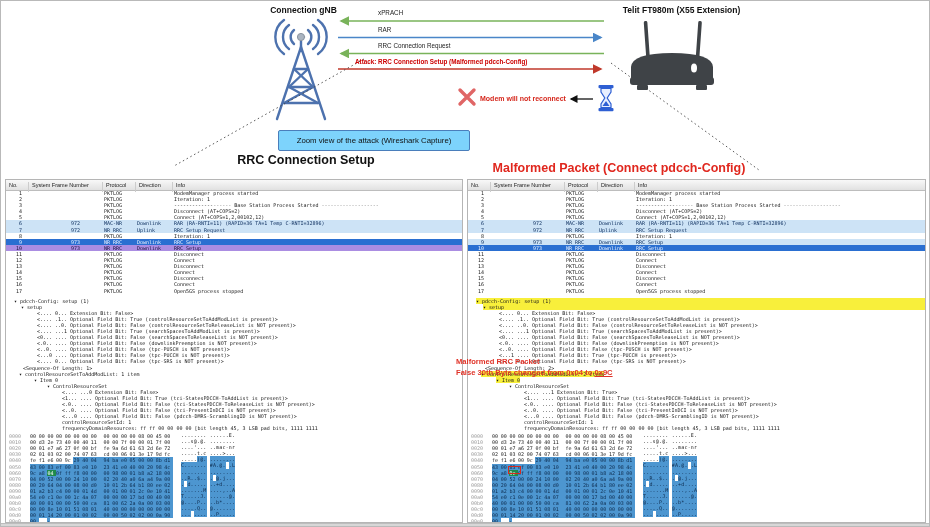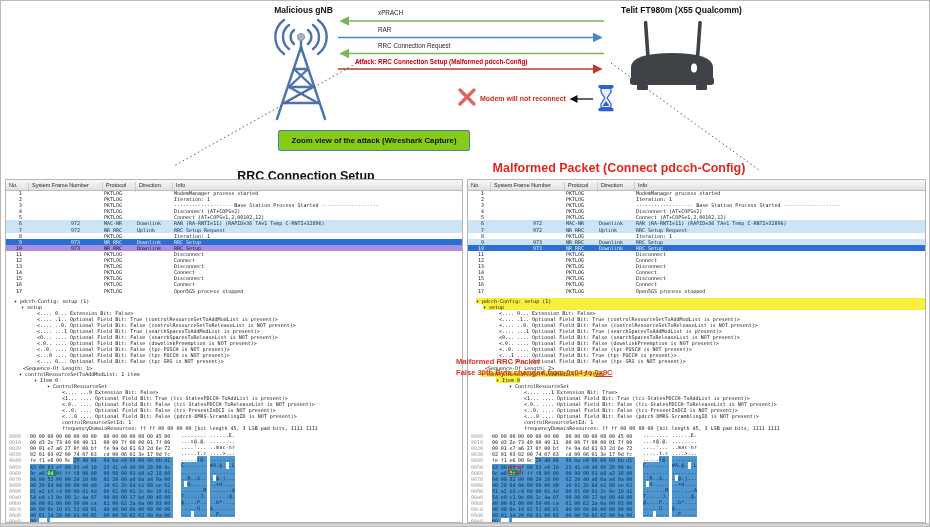--- a/index.html
+++ b/index.html
@@ -6,25 +6,25 @@
   .page{position:relative;width:930px;height:527px;background:#fff;overflow:hidden;
         font-family:"Liberation Sans",sans-serif;border:1px solid #b9b9b9;box-sizing:border-box;}
   .abs{position:absolute;}
   
   .actor-label{font-weight:bold;font-size:8.5px;color:#111;text-align:center;white-space:nowrap;}
   #gnb-label{left:250px;top:4px;width:105px;}
   #modem-label{left:598px;top:4px;width:165px;}
   .msg-label{font-size:6.3px;color:#222;white-space:nowrap;}
   .msg-attack{color:#cc0000;font-weight:bold;}
   #noreconnect{left:479px;top:94px;font-size:7px;font-weight:bold;color:#d5261b;white-space:nowrap;}
-  #zoombox{left:277px;top:129px;width:190px;height:19px;background:#84cc16;border:1px solid #4a7ebb;
-           border-radius:2px;text-align:center;line-height:19px;font-weight:bold;font-size:7.8px;color:#111;}
+  #zoombox{left:277px;top:129px;width:190px;height:19px;background:#7dd3fc;border:1px solid #4a7ebb;
+           border-radius:2px;text-align:center;line-height:19px;font-weight:normal;font-size:7.8px;color:#111;}
   
   .cap-title{font-weight:bold;font-size:12.5px;text-align:center;white-space:nowrap;}
-  #lp-title{left:150px;top:168px;width:310px;color:#111;}
+  #lp-title{left:150px;top:152px;width:310px;color:#111;}
   #rp-title{left:468px;top:160px;width:300px;color:#e0271e;}
   
   #annot{left:432px;top:355px;font-size:7.6px;line-height:11px;color:#e03328;font-weight:600;white-space:nowrap;margin-left:23px;}
   #annot b{font-weight:800;}
   #annot .uline{text-decoration:underline;}
   
   .panel{position:absolute;top:178px;height:344px;background:#fff;border:1px solid #b5b5b5;
          box-sizing:border-box;overflow:hidden;}
   #lp{left:4px;width:458px;} #rp{left:466px;width:459px;}
   .ph{position:relative;height:10px;background:linear-gradient(#f8f8f8,#e1e1e1);border-bottom:1px solid #bdbdbd;
@@ -126,22 +126,22 @@
 
     <g stroke="#d6291e" stroke-width="1.1" fill="none">
       <line x1="613" y1="376" x2="643" y2="355" marker-end="url(#mRed)"></line>
       <line x1="613" y1="377" x2="638" y2="366" marker-end="url(#mRed)"></line>
       <line x1="613" y1="378" x2="633" y2="373" marker-end="url(#mRed)"></line>
       <line x1="613" y1="379" x2="656" y2="391" marker-end="url(#mRed)"></line>
       <line x1="601" y1="389" x2="523" y2="464" marker-end="url(#mRed)"></line>
     </g>
   </svg>
 
-  <div class="abs actor-label" id="gnb-label">Malicious gNB</div>
-  <div class="abs actor-label" id="modem-label">Telit FT980m (X55 Qualcomm)</div>
+  <div class="abs actor-label" id="gnb-label">Connection gNB</div>
+  <div class="abs actor-label" id="modem-label">Telit FT980m (X55 Extension)</div>
 
   <div class="abs msg-label" style="left:377px;top:8px;">xPRACH</div>
   <div class="abs msg-label" style="left:377px;top:25px;">RAR</div>
   <div class="abs msg-label" style="left:377px;top:41px;">RRC Connection Request</div>
   <div class="abs msg-label msg-attack" style="left:354px;top:57px;">Attack: RRC Connection Setup (Malformed pdcch-Config)</div>
 
   <div class="abs" id="noreconnect">Modem will not reconnect</div>
   <div class="abs" id="zoombox">Zoom view of the attack (Wireshark Capture)</div>
 
   <div class="abs cap-title" id="lp-title">RRC Connection Setup</div>

